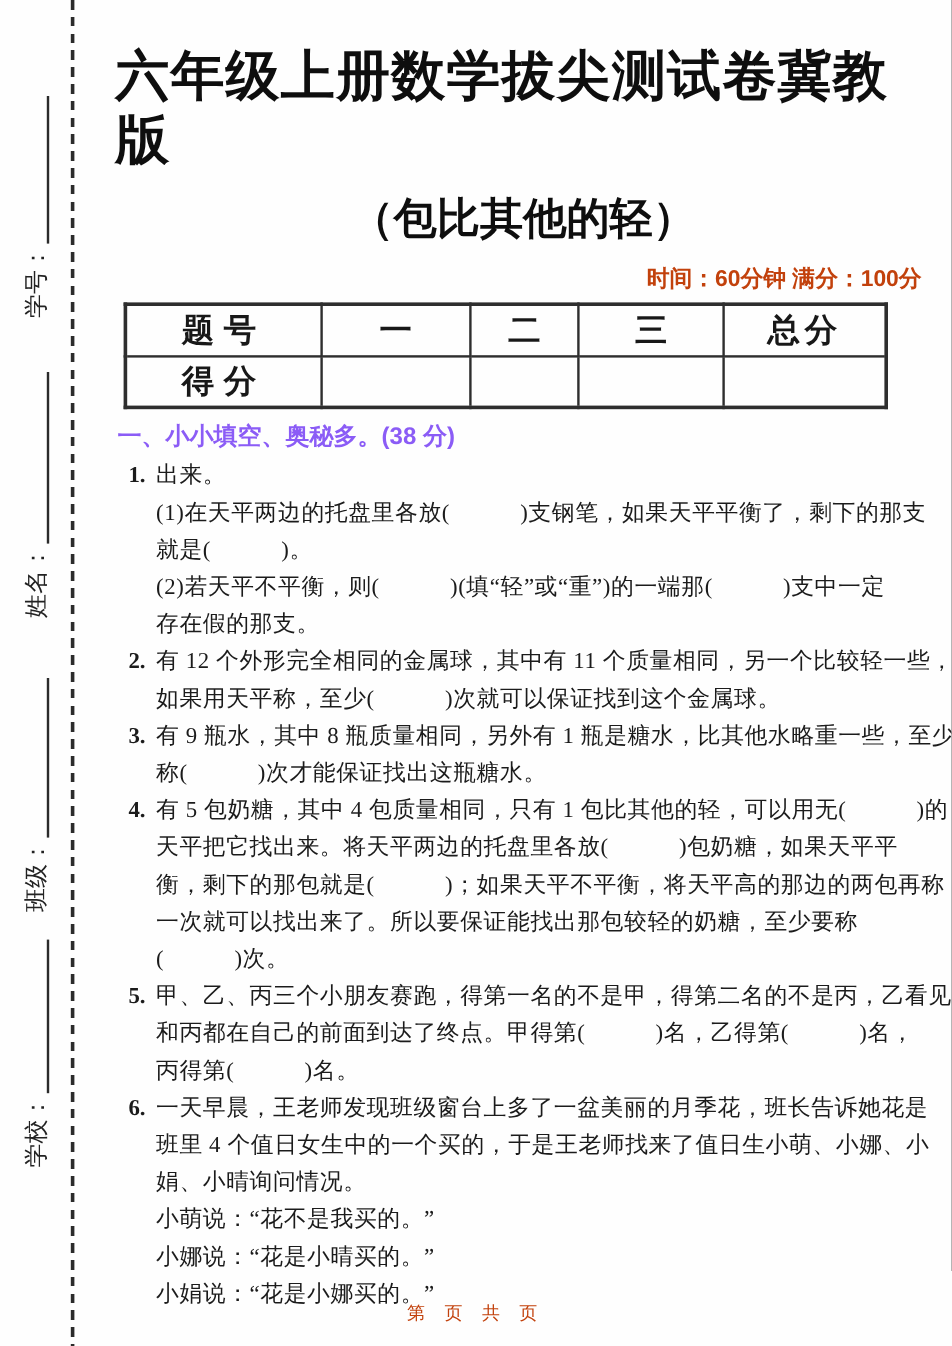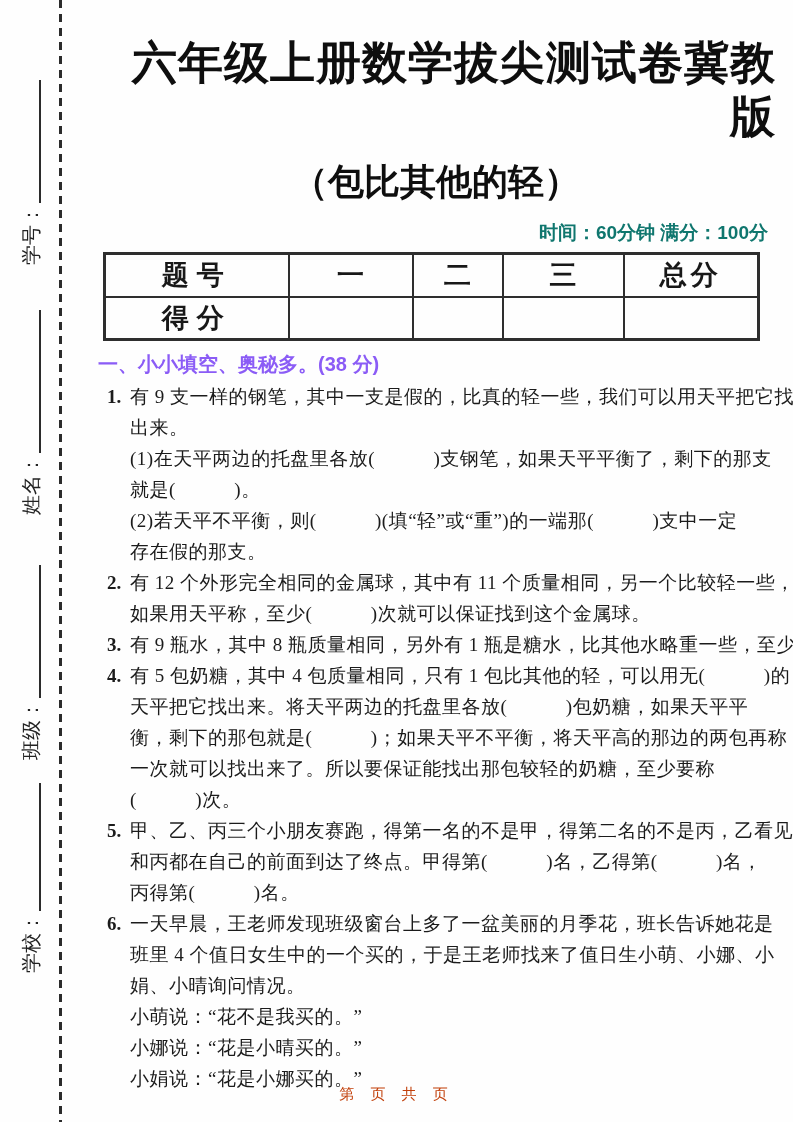--- a/index.html
+++ b/index.html
@@ -24,42 +24,42 @@
     white-space:nowrap; line-height:30px;
   }
   .side-group .side-blank { flex:1; border-bottom:2px solid #2b2b2b; margin-bottom:5px; margin-left:2px; }
   .sg0 { top:265px; width:185px; }
   .sg1 { top:515px; width:205px; }
   .sg2 { top:760px; width:195px; }
   .sg3 { top:973px; width:190px; }
   
   .content { position:absolute; left:96px; top:0; width:680px; }
   .title {
-    margin-top:36px; text-align:right;
+    margin-top:36px; text-align:left;
     font-family:"Liberation Sans", sans-serif; font-weight:bold;
     font-size:45px; line-height:54px; letter-spacing:1px; color:#0e0e0e;
   }
   .subtitle {
     margin-top:17px; text-align:center;
     font-family:"Liberation Sans", sans-serif; font-weight:bold;
     font-size:36px; line-height:41px; color:#0e0e0e;
   }
   .exam-info {
     margin:20px 8px 8px 0; text-align:right;
     font-family:"Liberation Sans", sans-serif; font-weight:bold;
-    font-size:19px; line-height:22px; color:#0f766e;
+    font-size:19px; line-height:22px; color:#c2410c;
   }
   
   table.score { border-collapse:collapse; margin-left:7px; width:637px; table-layout:fixed; }
   table.score td {
     border:2px solid #2e2e2e; height:43px; text-align:center; vertical-align:middle;
     font-family:"Liberation Sans", sans-serif; font-weight:bold; font-size:27px; color:#181818;
   }
   table.score { border:3px solid #2e2e2e; }
-  table.score td:nth-child(1){ width:184px; letter-spacing:8px; }
+  table.score td:nth-child(1){ width:163px; letter-spacing:8px; }
   table.score td:nth-child(2){ width:124px; }
   table.score td:nth-child(3){ width:90px; }
   table.score td:nth-child(4){ width:121px; }
   table.score td:nth-child(5){ width:135px; letter-spacing:4px;margin-top:12px; }
   
   .section-heading {
     margin:10px 0 4px 2px;
     font-family:"Liberation Sans", sans-serif; font-weight:bold;
     font-size:20px; line-height:26px; color:#8b5cf6;
   }
@@ -124,35 +124,35 @@
             <td></td>
           </tr>
       </tbody>
     </table>
 
     <div class="section-heading">一、小小填空、奥秘多。(38 分)</div>
 
     <div id="question-list">
         <div class="question">
           <span class="qnum">1.</span>
-          <span class="qline">有 9 支一样的钢笔，其中一支是假的，比真的轻一些，我们可以用天平把它找</span>
           <span class="qline">出来。</span>
           <span class="qline">(1)在天平两边的托盘里各放(　　　)支钢笔，如果天平平衡了，剩下的那支</span>
           <span class="qline">就是(　　　)。</span>
           <span class="qline">(2)若天平不平衡，则(　　　)(填“轻”或“重”)的一端那(　　　)支中一定</span>
           <span class="qline">存在假的那支。</span>
         </div>
         <div class="question">
           <span class="qnum">2.</span>
           <span class="qline">有 12 个外形完全相同的金属球，其中有 11 个质量相同，另一个比较轻一些，</span>
           <span class="qline">如果用天平称，至少(　　　)次就可以保证找到这个金属球。</span>
         </div>
         <div class="question">
           <span class="qnum">3.</span>
           <span class="qline">有 9 瓶水，其中 8 瓶质量相同，另外有 1 瓶是糖水，比其他水略重一些，至少</span>
+          <span class="qline">称(　　　)次才能保证找出这瓶糖水。</span>
         </div>
         <div class="question">
           <span class="qnum">4.</span>
           <span class="qline">有 5 包奶糖，其中 4 包质量相同，只有 1 包比其他的轻，可以用无(　　　)的</span>
           <span class="qline">天平把它找出来。将天平两边的托盘里各放(　　　)包奶糖，如果天平平</span>
           <span class="qline">衡，剩下的那包就是(　　　)；如果天平不平衡，将天平高的那边的两包再称</span>
           <span class="qline">一次就可以找出来了。所以要保证能找出那包较轻的奶糖，至少要称</span>
           <span class="qline">(　　　)次。</span>
         </div>
         <div class="question">

